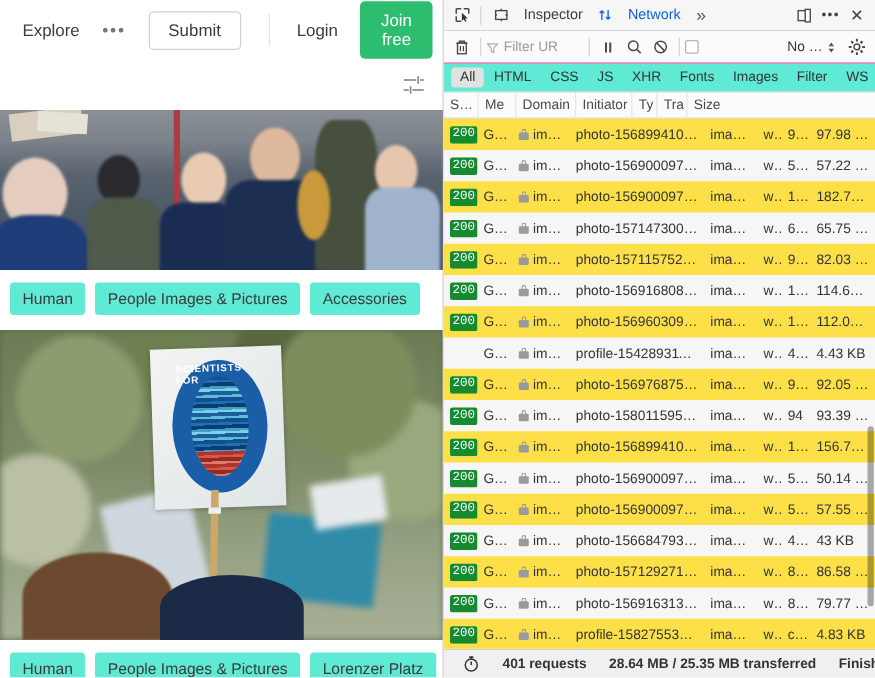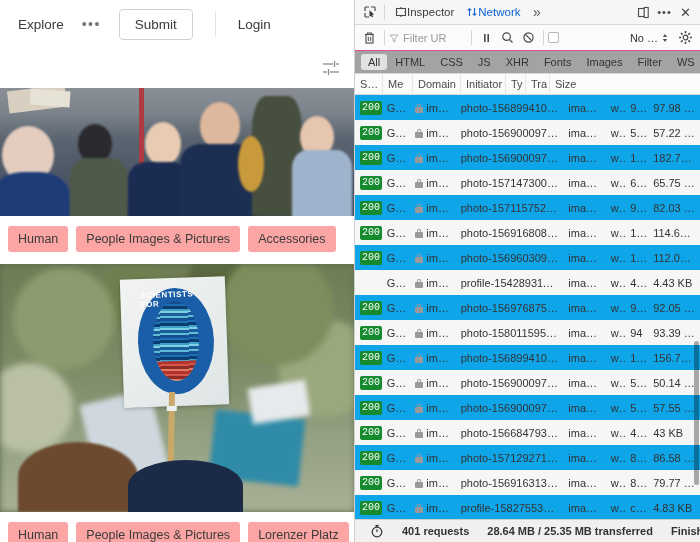--- a/index.html
+++ b/index.html
@@ -53,21 +53,21 @@
     margin-left: 10px; font-family: "Liberation Sans", sans-serif;
   }
   #filter-row { height: 40px; display: flex; align-items: center; justify-content: flex-end; padding-right: 12px; }
   .slider-icon { width: 22px; height: 22px; cursor: pointer; opacity: .72; }
 
   .photo-card { position: relative; width: 355px; }
   .photo { width: 100%; display: block; position: relative; overflow: hidden; }
   .tag-row { display: flex; gap: 8px; padding: 10px 8px 12px 8px; align-items: center; }
   .tag {
     font-size: 12.5px; color: #3b3b3b;
-    background: #fca5a5; border-radius: 3px;
+    background: #5eead4; border-radius: 3px;
     padding: 6px 10px; white-space: nowrap; cursor: pointer;
   }
 
   
   .ph1 { height: 128px; background: #2e3f55; }
   .ph1 .sky { position:absolute; inset:0; background:
       linear-gradient(to bottom, #8a8f96 0%, #7d848c 18%, #5a6470 40%, #3c4a5e 100%); }
   .blob { position: absolute; border-radius: 50%; filter: blur(1.2px); }
   .ph1 .pole { position:absolute; left:139px; top:0; width:5px; height:128px; background:#b03a42; }
   .ph1 .placard { position:absolute; left:8px; top:0px; width:58px; height:22px; background:#d8cfc0; transform: rotate(-7deg); }
@@ -138,52 +138,52 @@
     background: #fbfbfb;
     border-bottom: 1px solid #ec4899;
     padding: 0 4px;
   }
   .tb-btn {
     display: flex; align-items: center; justify-content: center;
     min-width: 21px; height: 20px; cursor: pointer; color: #4a4a4a;
     border-radius: 3px;
   }
   .tb-tab {
-    display: flex; align-items: center; gap: 0;
+    display: flex; align-items: center; gap: 12px;
     padding: 0 6px; height: 21px; cursor: pointer;
     color: #3c3c3c; font-size: 11.5px; white-space: nowrap;
   }
   .tb-tab.active { color: #0a63d6; }
   .vsep { width: 1px; height: 15px; background: #d5d5d5; margin: 0 4px; }
   .spacer { flex: 1; }
   .filter-input {
     display: flex; align-items: center; gap: 4px;
     width: 78px; height: 18px; color: #9a9a9a; font-size: 11px;
     overflow: hidden; white-space: nowrap; cursor: text;
   }
   .checkbox-wrap { display: flex; align-items: center; gap: 5px; font-size: 11px; color: #333; cursor: pointer; }
   .cbox { width: 11px; height: 11px; border: 1px solid #b5b5b5; border-radius: 2px; background:#fff; }
   .throttle { display: flex; align-items: center; gap: 3px; font-size: 11px; color: #333; cursor: pointer; }
 
   .dt-filterbar {
     height: 23px; display: flex; align-items: center;
-    background: #a3a3a3; border-bottom: 1px solid #d8d8d8;
+    background: #5eead4; border-bottom: 1px solid #d8d8d8;
     padding: 0 6px; gap: 1px;
   }
   .ftab { padding: 2px 7px; border-radius: 3px; font-size: 11px; color: #333; cursor: pointer; white-space: nowrap; }
   .ftab.active { background: #e2e2e2; }
 
   .dt-head {
     display: flex; height: 21px; align-items: center;
     background: #fbfbfb; border-bottom: 1px solid #d8d8d8;
     font-size: 11px; color: #4a4a4a;
   }
   .dt-head .c { padding: 0 5px; overflow: hidden; white-space: nowrap; border-right: 1px solid #e6e6e6; height: 21px; line-height: 21px; cursor: pointer; }
 
-  #rows { flex: 1; overflow: hidden; position: relative; background:#0ea5e9; }
+  #rows { flex: 1; overflow: hidden; position: relative; background:#fde047; }
   .row { display: flex; height: 25px; align-items: center; font-size: 11px; color: #333; }
   .row:nth-child(even) { background: #f6f6f6; }
   .row .c { padding: 0 5px; overflow: hidden; white-space: nowrap; text-overflow: ellipsis; }
   .status-pill {
     background: #168a2e; color: #fff; font-family: "Liberation Mono", monospace;
     font-size: 10px; padding: 1px 2px; border-radius: 2px; line-height: 12px;
     display:inline-block;
   }
   .lock { display:inline-block; width: 8px; height: 9px; position: relative; margin-right: 3px; vertical-align: -1px; }
   .lock i { position:absolute; left:0; bottom:0; width:8px; height:6px; background:#9a9a9a; border-radius:1px; display:block; }
@@ -224,20 +224,21 @@
 <div id="app">
 
   <div id="page">
 
     <div id="page-nav">
       <span class="nav-link">Explore</span>
       <span class="nav-dots">•••</span>
       <button class="btn-outline">Submit</button>
       <span class="nav-sep"></span>
       <span class="nav-link">Login</span>
+      <button class="btn-green">Join free</button>
     </div>
 
     <div id="filter-row">
       <span class="slider-icon">
         <svg width="22" height="22" viewBox="0 0 22 22">
           <g stroke="#5a5a5a" stroke-width="1.3" fill="none">
             <line x1="3" y1="7" x2="13" y2="7"></line>
             <line x1="16" y1="7" x2="19" y2="7"></line>
             <line x1="3" y1="15" x2="7" y2="15"></line>
             <line x1="10" y1="15" x2="19" y2="15"></line>

